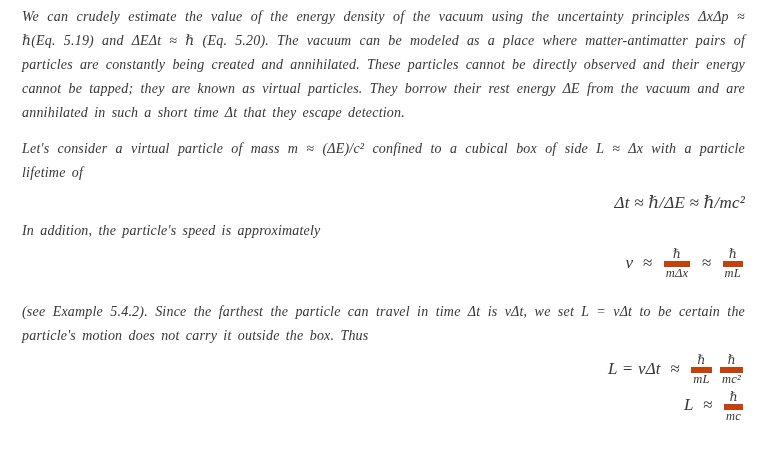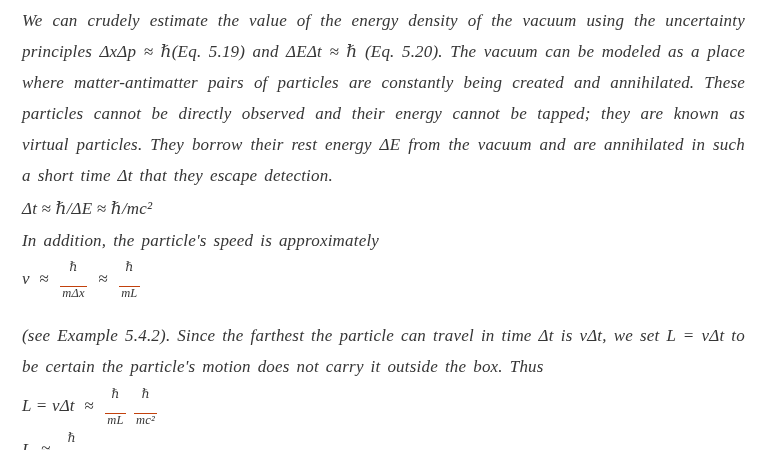--- a/index.html
+++ b/index.html
@@ -8,65 +8,66 @@
     background: #ffffff;
     color: #363636;
     font-family: "Liberation Serif", "DejaVu Serif", serif;
     font-style: italic;
     overflow: hidden;
   }
   .page {
     padding: 5px 21px 0 22px;
   }
   .para {
-    font-size: 17px;
-    line-height: 31px;
+    font-size: 14px;
+    line-height: 24px;
     text-align: justify;
     letter-spacing: 0.2px;
     word-spacing: 2.5px;
   }
   .equation {
     font-size: 17px;
     line-height: 22px;
-    text-align: left;
+    text-align: right;
     letter-spacing: 0.2px;
     white-space: nowrap;
   }
   .eq-piece { display: inline-block; }
   .rel { display: inline-block; margin: 0 5px; }
   .frac {
     display: inline-flex;
     flex-direction: column;
     align-items: center;
     vertical-align: middle;
     line-height: 1.05;
     margin: 1px 2px 0 2px;
   }
   .frac .num, .frac .den {
     font-size: 12.5px;
     padding: 0 2px;
     letter-spacing: 0.2px;
   }
-  .frac .den { border-top: 1px solid #c2410c; margin-top: 12px; }
+  .frac .den { border-top: 6px solid #c2410c; }
   .mt-p2   { margin-top: 12px; }
   .mt-eq1  { margin-top: 7px; }
   .mt-p3   { margin-top: 5px; }
   .mt-eq2  { margin-top: 4px; }
   .mt-p4   { margin-top: 20px; }
   .mt-eq3  { margin-top: 5px; }
   .mt-p5   { margin-top: 5px; }
   .mt-eq4  { margin-top: 3px; }
 </style>
 </head>
 <body style="background: rgb(255, 255, 255); color: rgb(54, 54, 54);">
 
 <div class="page">
 
   <p class="para">We can crudely estimate the value of the energy density of the vacuum using the uncertainty principles ΔxΔp ≈ ℏ(Eq. 5.19) and ΔEΔt ≈ ℏ (Eq. 5.20). The vacuum can be modeled as a place where matter-antimatter pairs of particles are constantly being created and annihilated. These particles cannot be directly observed and their energy cannot be tapped; they are known as virtual particles. They borrow their rest energy ΔE from the vacuum and are annihilated in such a short time Δt that they escape detection.</p>
 
+  <p class="para mt-p2">Let's consider a virtual particle of mass m ≈ (ΔE)/c² confined to a cubical box of side L ≈ Δx with a particle lifetime of</p>
 
   <div class="equation mt-eq1">Δt ≈ ℏ/ΔE ≈ ℏ/mc²</div>
 
   <p class="para mt-p3">In addition, the particle's speed is approximately</p>
 
   <div class="equation mt-eq2">
     <span class="eq-piece">v</span>
     <span class="rel">≈</span>
     <span class="frac">
       <span class="num">ℏ</span>

